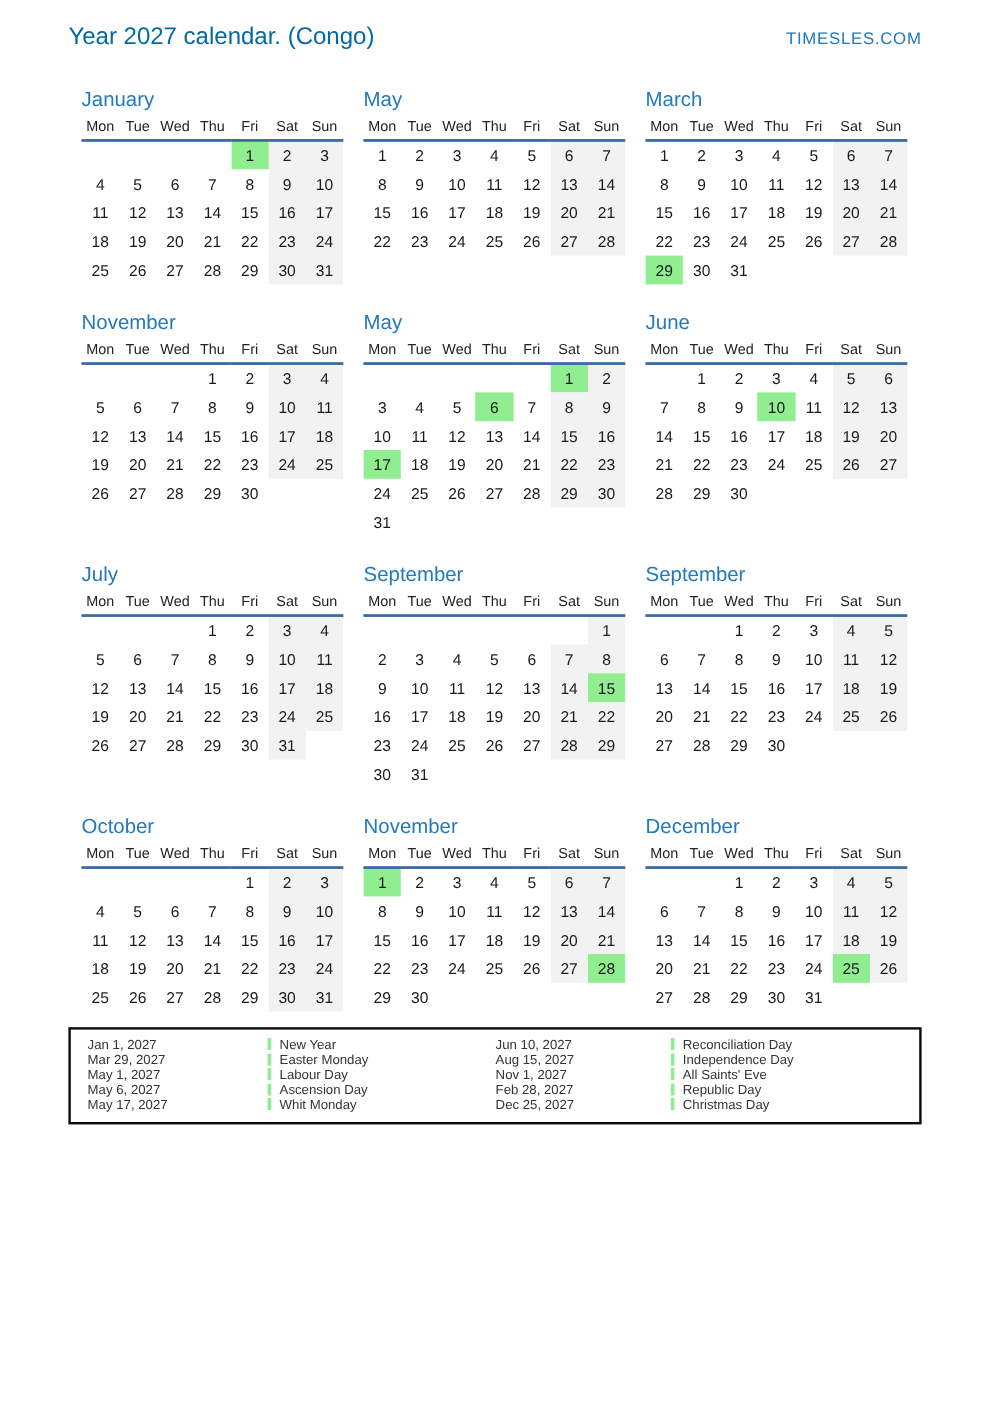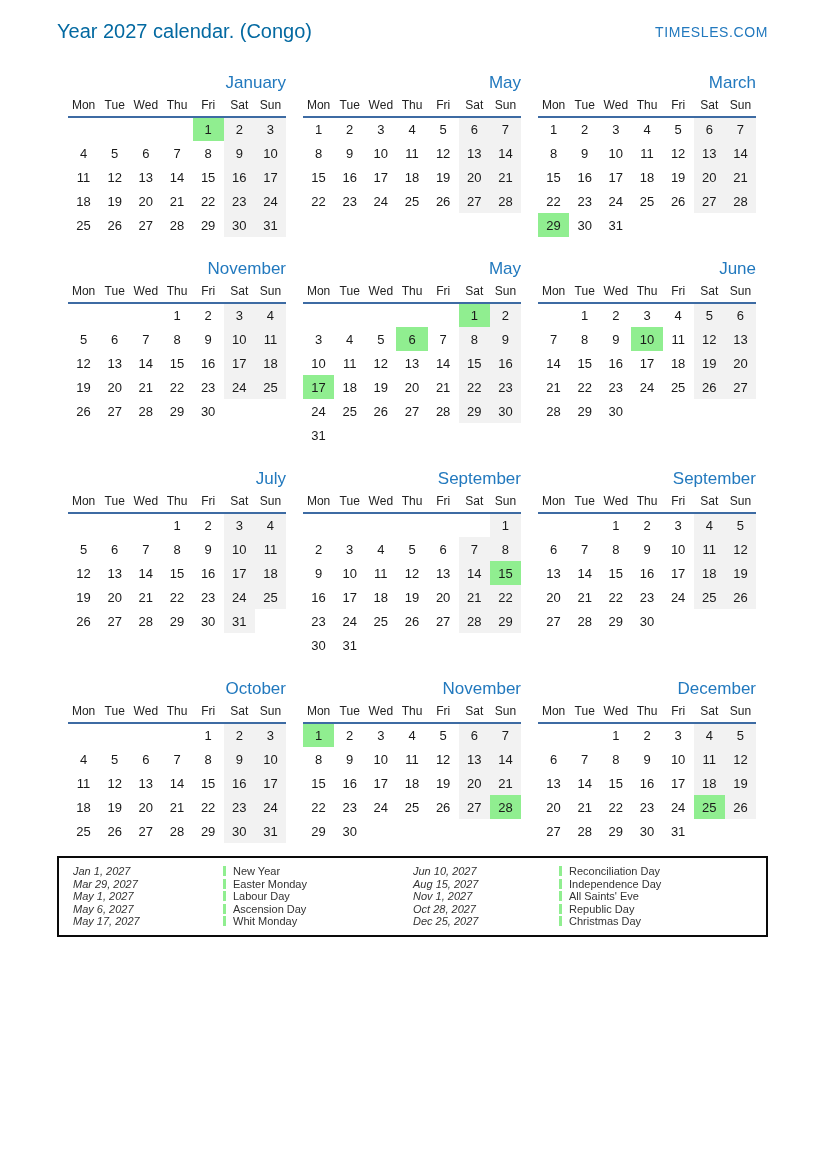--- a/index.html
+++ b/index.html
@@ -26,21 +26,21 @@
   #months-grid {
     display: grid;
     grid-template-columns: repeat(3, 218px);
     column-gap: 17px;
     row-gap: 24px;
     margin: 32px 0 0 68px;
   }
   .month { width: 218px; }
   .month-title {
     font-size: 17px; font-weight: 400; color: var(--accent);
-    text-align: right; margin: 0 0 6px 0; line-height: 16px;
+    text-align: left; margin: 0 0 6px 0; line-height: 16px;
   }
   table.month-table {
     border-collapse: collapse; width: 218px; table-layout: fixed;
   }
   .month-table thead tr { border-bottom: 2px solid var(--rule); }
   .month-table th {
     font-weight: 400; font-size: 12px; color: #222222;
     height: 20px; padding: 0 0 4px 0; text-align: center;
   }
   .month-table td {
@@ -52,21 +52,21 @@
   #legend {
     margin: 13px 0 0 57px; width: 711px;
     border: 2px solid #0a0a0a;
     padding: 7px 10px 7px 14px;
   }
   .legend-row {
     display: grid;
     grid-template-columns: 150px 190px 146px 1fr;
     font-size: 11px; line-height: 12.6px; color: #333333;
   }
-  .l-date { white-space: nowrap; font-style: italic; }
+  .l-date { white-space: nowrap; }
   .l-holiday { white-space: nowrap; }
   .l-holiday .bar {
     display: inline-block; width: 3px; height: 10px;
     background: var(--green); margin-right: 7px; vertical-align: -1px;
   }
 </style>
 </head>
 <body style="--accent: #2279be; --rule: #3d6ba3; --green: #90ee90; --weekend: #f2f2f2;">
 
 <div class="header">
@@ -857,21 +857,21 @@
     </div>
     <div class="legend-row">
       <span class="l-date">May 1, 2027</span>
       <span class="l-holiday"><i class="bar"></i>Labour Day</span>
       <span class="l-date">Nov 1, 2027</span>
       <span class="l-holiday"><i class="bar"></i>All Saints' Eve</span>
     </div>
     <div class="legend-row">
       <span class="l-date">May 6, 2027</span>
       <span class="l-holiday"><i class="bar"></i>Ascension Day</span>
-      <span class="l-date">Oct 28, 2027</span>
+      <span class="l-date">Feb 28, 2027</span>
       <span class="l-holiday"><i class="bar"></i>Republic Day</span>
     </div>
     <div class="legend-row">
       <span class="l-date">May 17, 2027</span>
       <span class="l-holiday"><i class="bar"></i>Whit Monday</span>
       <span class="l-date">Dec 25, 2027</span>
       <span class="l-holiday"><i class="bar"></i>Christmas Day</span>
     </div>
   </div>
 

